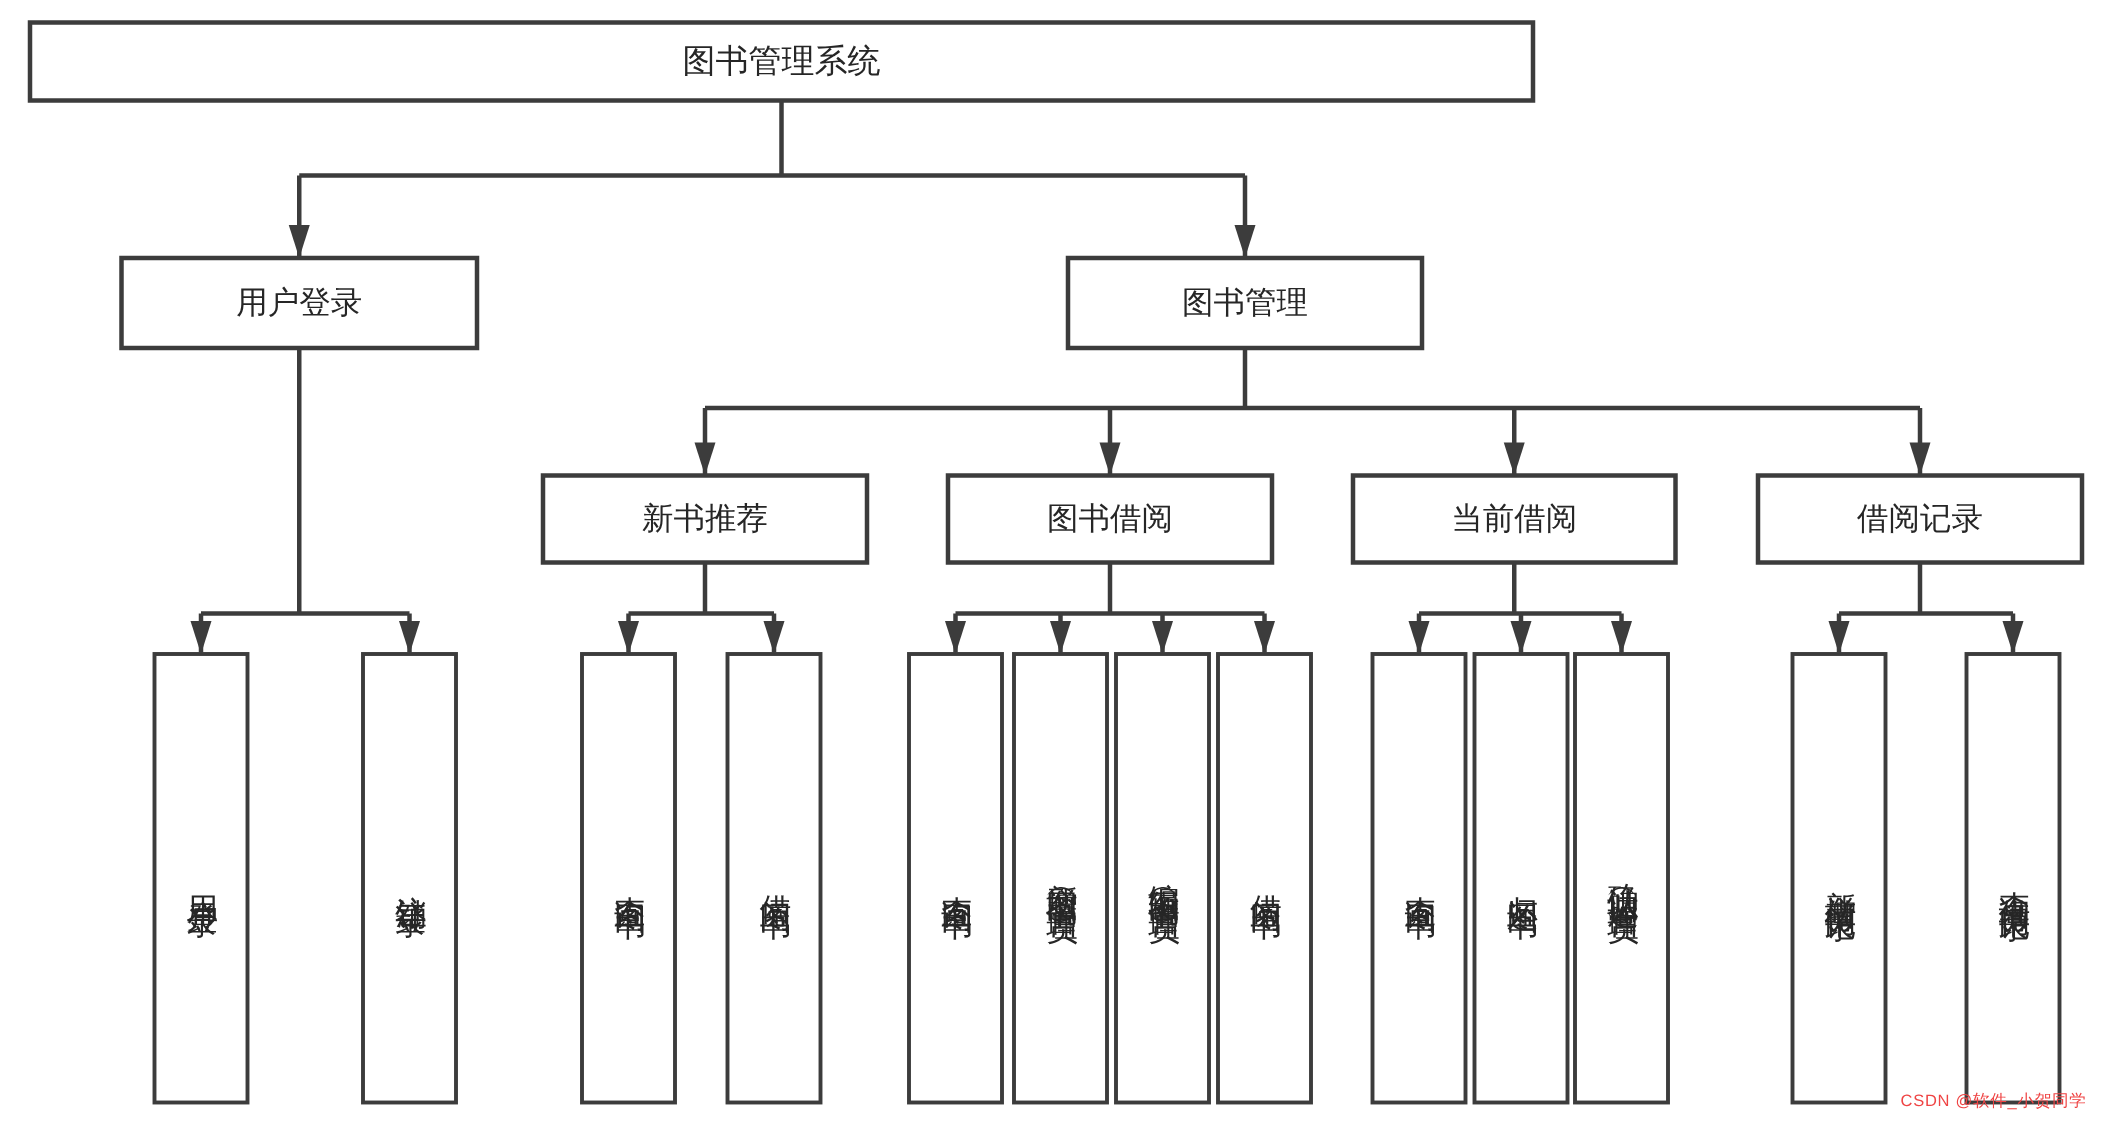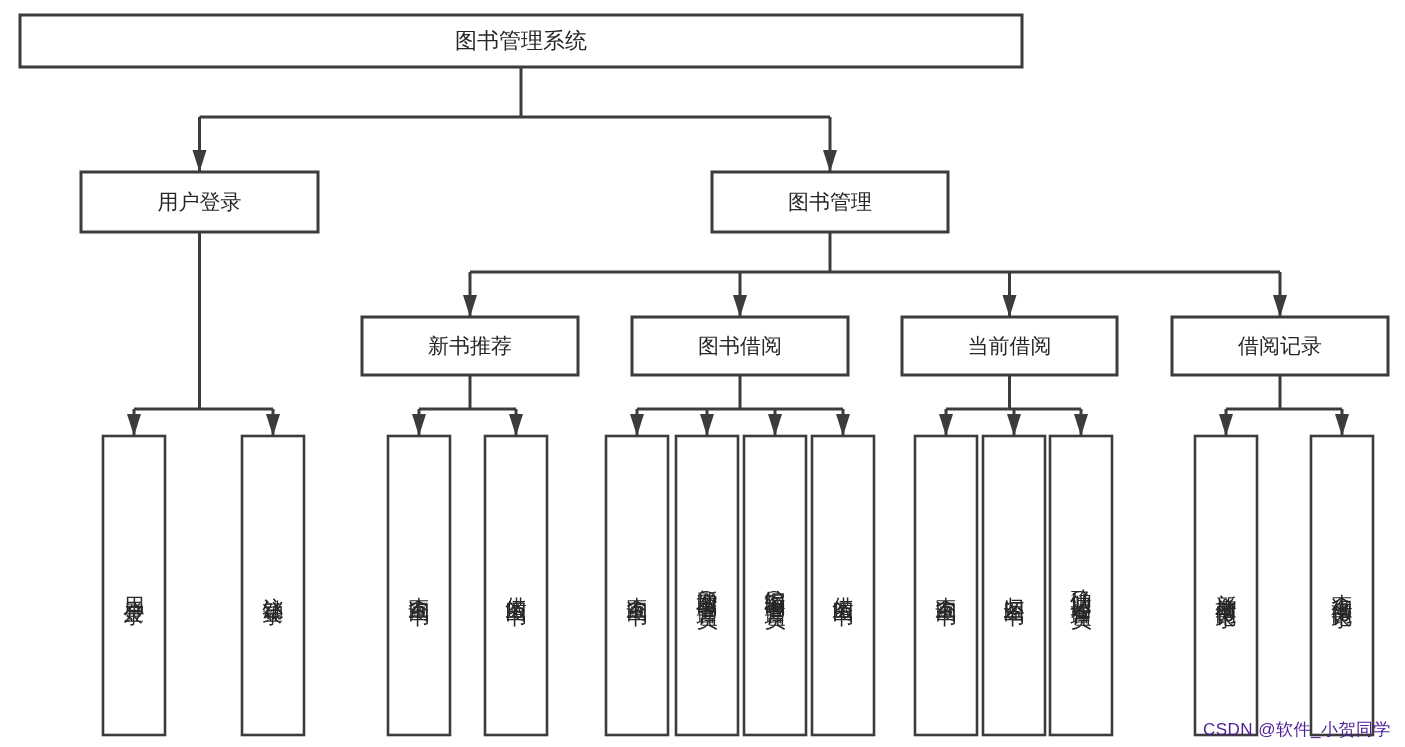--- a/index.html
+++ b/index.html
@@ -77,22 +77,22 @@
     letter-spacing: 3px;
     color: #262626;
     white-space: nowrap;
     text-align: center;
   }
   .watermark {
     position: absolute;
     right: 14px;
     bottom: 6px;
     font-family: "Liberation Sans", "DejaVu Sans", sans-serif;
-    font-size: 17px;
-    color: #4c1d95;
+    font-size: 11px;
+    color: #ef4444;
     letter-spacing: 0.5px;
     white-space: nowrap;
     pointer-events: none;
   }
 </style>
 </head>
 <body>
 
 <div id="diagram-root">
   <svg class="diagram-canvas" id="diagram-svg" viewBox="0 0 1405 747" xmlns="http://www.w3.org/2000/svg">

